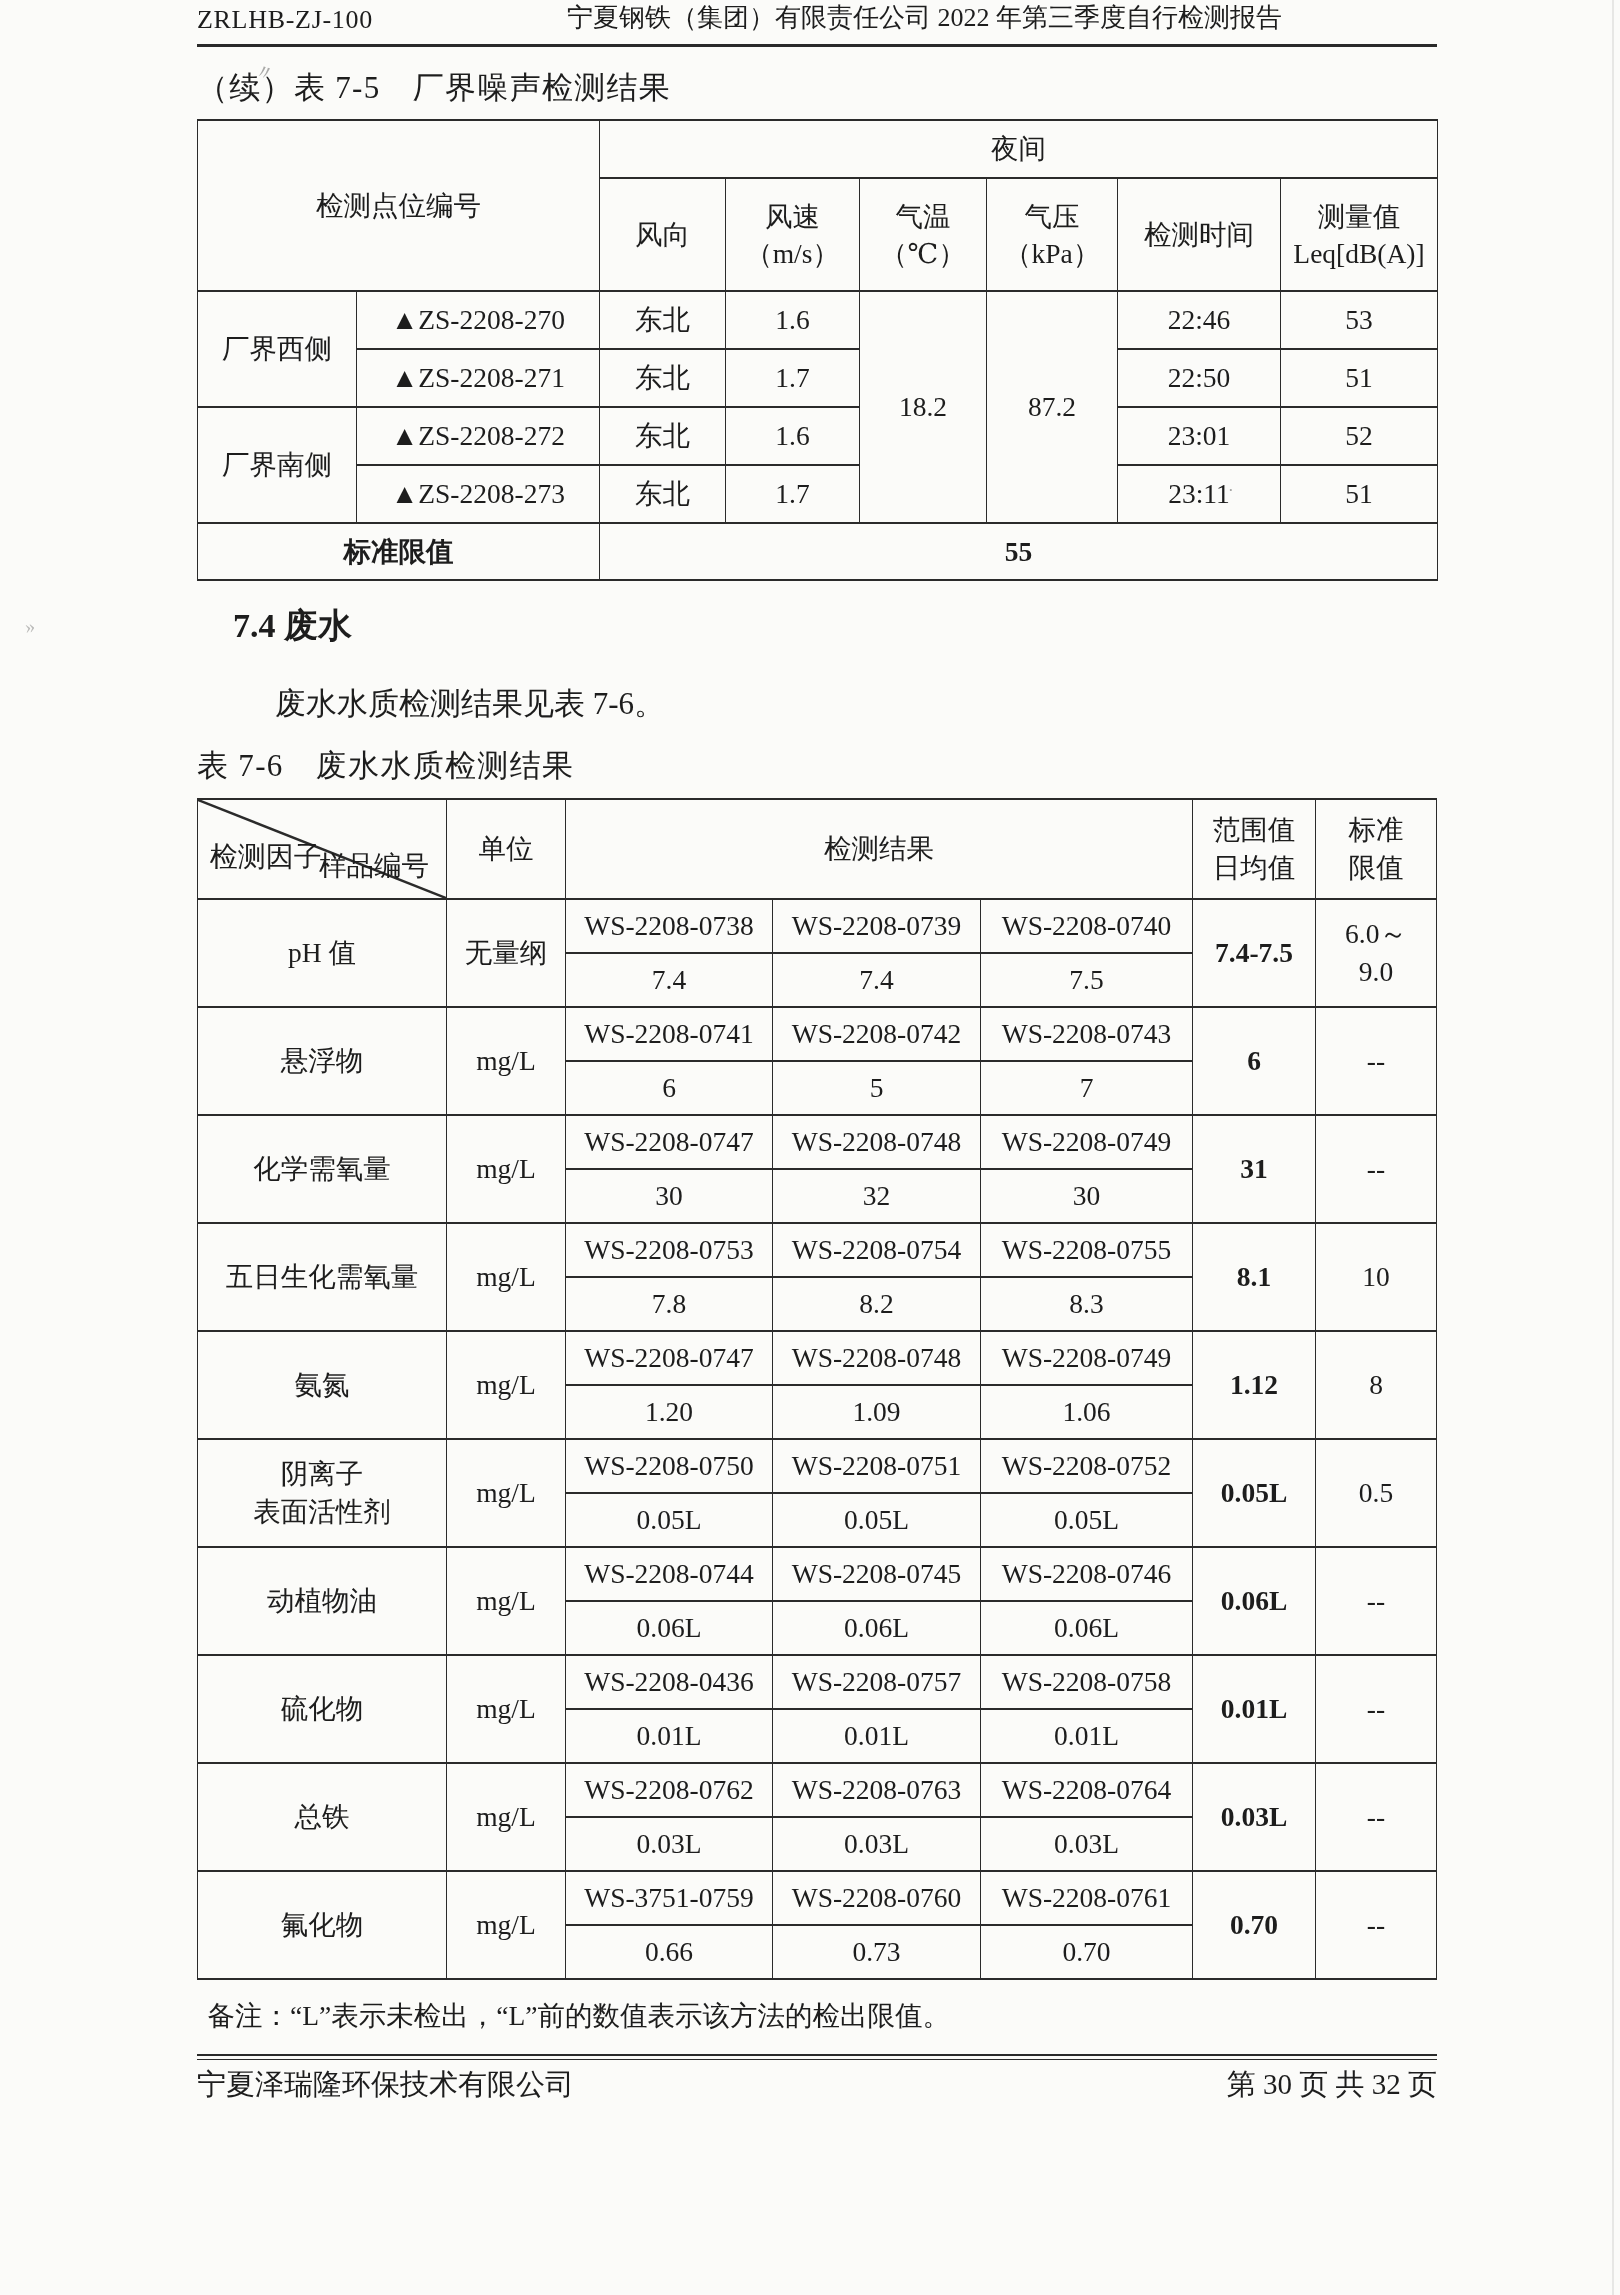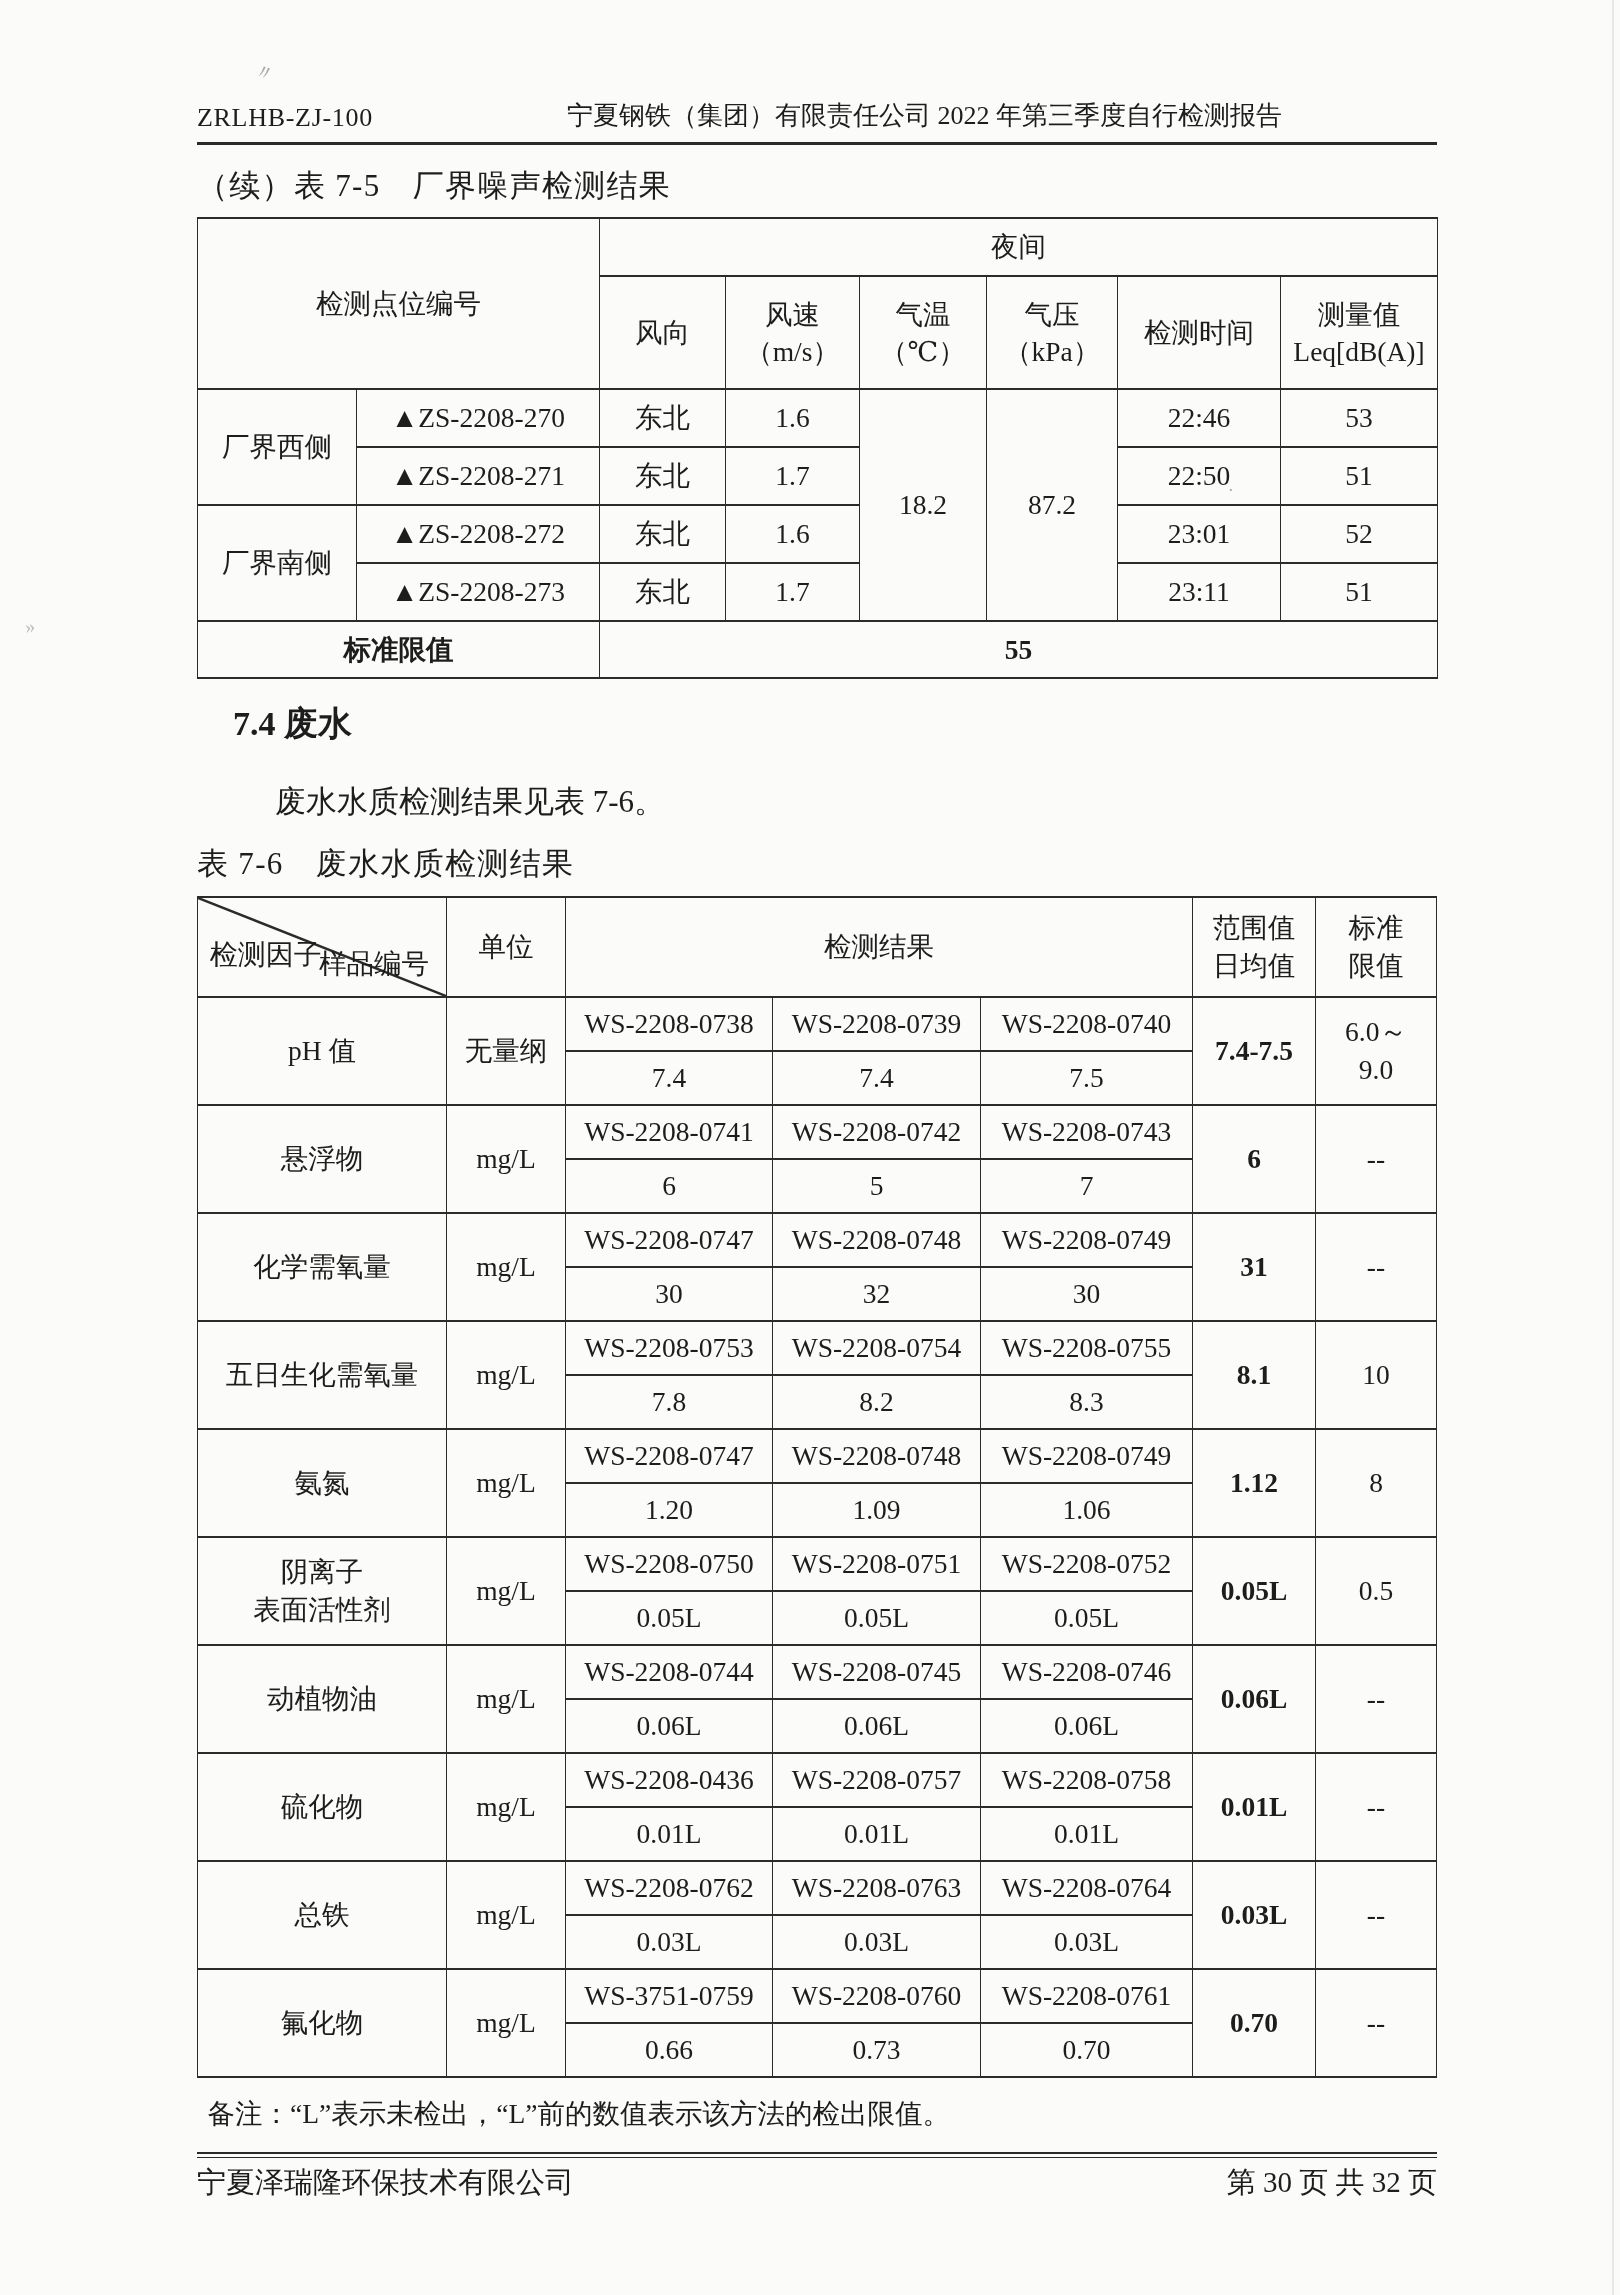--- a/index.html
+++ b/index.html
@@ -8,21 +8,21 @@
     background:#fbfbf9; overflow:hidden; color:#1d1d1d;
     font-family:"Liberation Serif","DejaVu Serif",serif;
   }
   .page::after{ 
     content:""; position:absolute; top:0; right:6.6px; bottom:0; width:2px;
     background:rgba(60,60,60,0.10);
   }
   .content { position:relative; margin-left:197px; width:1240px; }
 
   
-  .doc-header { display:flex; align-items:flex-end; padding-top:98px; }
+  .doc-header { display:flex; align-items:flex-end; }
   .doc-code { font-size:26px; letter-spacing:0.7px; white-space:nowrap; }
   .doc-title { flex:1; text-align:center; font-size:26px; white-space:nowrap; padding-left:39px; }
   .header-rule { margin-top:9.2px; border:0; border-top:3.3px solid #2a2a2a; height:0; }
 
   
   .table-title { text-align:left; font-size:31px; font-weight:400; margin-top:19.7px; letter-spacing:1.3px; }
   .section-heading { font-size:34px; font-weight:700; margin-top:22px; margin-left:36px; }
   .section-paragraph { font-size:31px; margin-top:34px; margin-left:78px; }
 
   

